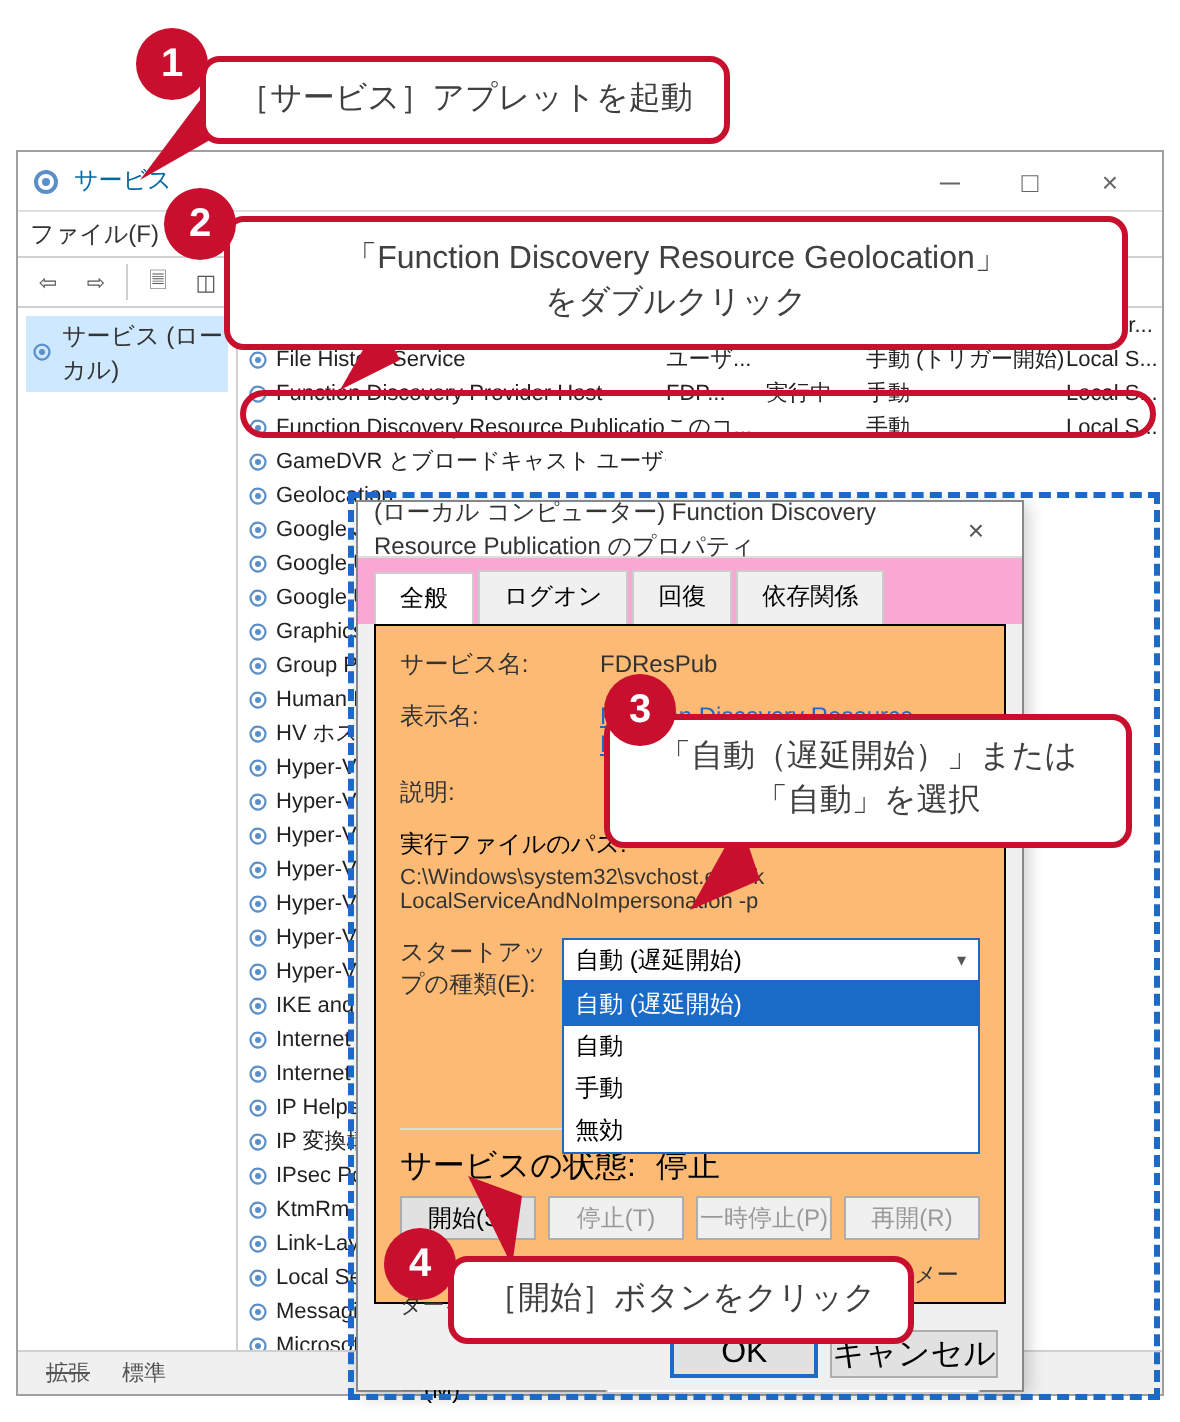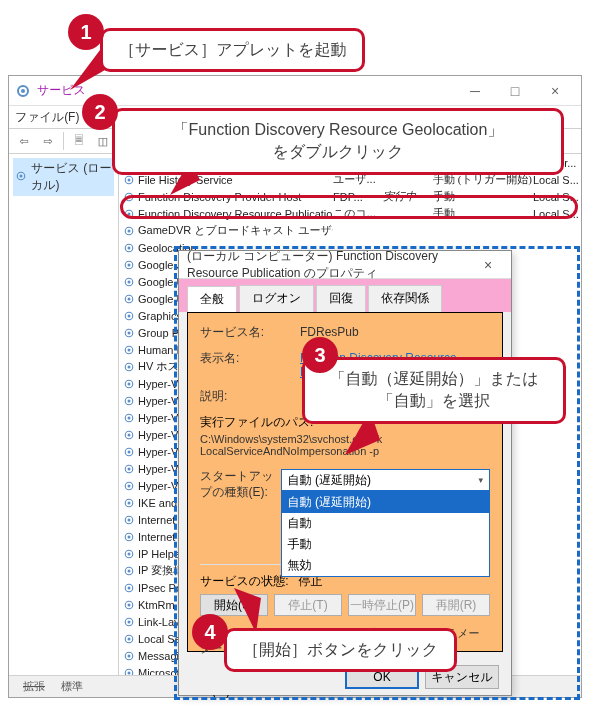--- a/index.html
+++ b/index.html
@@ -2,21 +2,21 @@
 <html><head>
 <meta charset="utf-8">
 <style>
 * { box-sizing: border-box; margin: 0; padding: 0; font-family: "MS UI Gothic", "Meiryo", sans-serif; }
 body { width: 590px; height: 711px; background: #fff; position: relative; overflow: hidden; font-size: 11px; }
 
 
 .services-window { position: absolute; left: 8px; top: 75px; width: 574px; height: 623px; border: 1px solid #a0a0a0; background: #fff; }
 .titlebar { height: 30px; display: flex; align-items: center; padding: 0 6px; background: #fff; border-bottom: 1px solid #e0e0e0; }
 .titlebar-icon { width: 16px; height: 16px; margin-right: 6px; display: inline-block; }
-.titlebar-title { flex: 1; font-size: 12px; color: #a21caf; }
+.titlebar-title { flex: 1; font-size: 12px; color: #0369a1; }
 .titlebar-btns { display: flex; gap: 0; }
 .titlebar-btn { width: 40px; height: 28px; display: flex; align-items: center; justify-content: center; font-size: 14px; color: #666; cursor: pointer; }
 
 .menubar { height: 22px; display: flex; align-items: center; padding: 0 6px; gap: 14px; font-size: 12px; color: #333; }
 .menubar span { cursor: pointer; }
 
 .toolbar { height: 26px; border-top: 1px solid #d0d0d0; border-bottom: 1px solid #d0d0d0; display: flex; align-items: center; padding: 0 4px; gap: 2px; }
 .tool-btn { width: 22px; height: 22px; display: flex; align-items: center; justify-content: center; color: #555; cursor: pointer; border: 1px solid transparent; }
 .tool-sep { width: 1px; height: 18px; background: #d0d0d0; margin: 0 2px; }
 
@@ -25,22 +25,22 @@
 .tree-item { display: flex; align-items: center; gap: 4px; padding: 2px; color: #333; cursor: pointer; }
 .tree-item.sel { background: #cde8ff; }
 
 .list-pane { flex: 1; overflow: hidden; position: relative; }
 
 .list-rows { overflow-y: auto; }
 .list-row { display: flex; align-items: center; height: 17px; font-size: 11px; color: #222; padding-left: 4px; }
 .list-row .cell { white-space: nowrap; overflow: hidden; text-overflow: ellipsis; }
 .list-row .c-name { width: 210px; display: flex; align-items: center; gap: 3px; }
 .list-row .c-desc { width: 50px; }
-.list-row .c-stat { width: 50px; font-style: italic; }
-.list-row .c-start { width: 100px; font-family: Liberation Serif, serif; }
+.list-row .c-stat { width: 50px; }
+.list-row .c-start { width: 100px; }
 .list-row .c-logon { flex: 1; }
 .gear { width: 12px; height: 12px; display: inline-flex; align-items: center; justify-content: center; color: #5a8fc7; font-size: 10px; }
 
 .footer-tabs { position: absolute; bottom: 0; left: 0; height: 22px; display: flex; align-items: center; padding-left: 8px; gap: 4px; font-size: 11px; color: #555; background: #f0f0f0; width: 100%; border-top: 1px solid #d0d0d0; }
 .footer-tabs span { padding: 2px 6px; cursor: pointer; }
 .footer-tabs .cut { text-decoration: line-through; }
 
 
 .dialog { position: absolute; left: 178px; top: 250px; width: 334px; height: 446px; background: #f0f0f0; border: 1px solid #888; box-shadow: 2px 2px 8px rgba(0,0,0,0.2); }
 .dialog-titlebar { height: 28px; display: flex; align-items: center; padding: 0 8px; background: #fff; border-bottom: 1px solid #ddd; font-size: 12px; }
@@ -60,31 +60,31 @@
 
 .dropdown { position: relative; width: 260px; }
 .dropdown-sel { border: 1px solid #7aa7d8; background: #fff; height: 22px; display: flex; align-items: center; justify-content: space-between; padding: 0 6px; cursor: pointer; }
 .dropdown-sel.open { border-color: #1a6bc7; }
 .dropdown-arrow { font-size: 9px; color: #555; }
 .dropdown-list { position: absolute; top: 22px; left: 0; right: 0; border: 1px solid #1a6bc7; background: #fff; z-index: 10; }
 .dropdown-opt { padding: 2px 6px; cursor: pointer; }
 .dropdown-opt.sel { background: #1a6bc7; color: #fff; }
 .separator { height: 1px; background: #ddd; margin: 8px 0; }
 
-.status-row { display: flex; align-items: flex-start; gap: 10px; margin: 4px 0; font-size: 12px; }
+.status-row { display: flex; align-items: flex-start; gap: 10px; margin: 4px 0; font-size: 16px; }
 .svc-btns { display: flex; gap: 6px; margin-bottom: 10px; }
 .svc-btn { width: 80px; height: 22px; border: 1px solid #adadad; background: #e1e1e1; font-size: 12px; cursor: pointer; }
 .svc-btn:disabled { color: #999; background: #f0f0f0; }
 
 .note { font-size: 11px; color: #333; margin-bottom: 10px; }
 .param-row { display: flex; align-items: center; gap: 8px; }
 .param-row input { flex: 1; height: 20px; border: 1px solid #ccc; padding: 0 4px; }
 
 .dialog-btns { display: flex; justify-content: flex-end; gap: 6px; padding: 6px 12px; background: #f0f0f0; position: absolute; bottom: 0; left: 0; right: 0; }
-.dlg-btn { min-width: 74px; height: 24px; border: 1px solid #adadad; background: #e1e1e1; font-size: 12px; cursor: pointer; }
+.dlg-btn { min-width: 74px; height: 24px; border: 1px solid #adadad; background: #e1e1e1; font-size: 16px; cursor: pointer; }
 .dlg-btn.primary { border: 2px solid #1a6bc7; }
 
 
 .badge { position: absolute; width: 36px; height: 36px; border-radius: 50%; background: #c8102e; color: #fff; display: flex; align-items: center; justify-content: center; font-size: 20px; font-weight: bold; z-index: 50; }
 .callout { position: absolute; background: #fff; border: 3px solid #c8102e; border-radius: 10px; padding: 8px 16px; font-size: 16px; font-weight: normal; color: #404040; text-align: center; z-index: 49; line-height: 1.4; }
 
 .dashed-box { position: absolute; border: 3px dashed #1a6bc7; z-index: 45; pointer-events: none; }
 
 svg.gear-svg { width: 12px; height: 12px; }
 </style>

